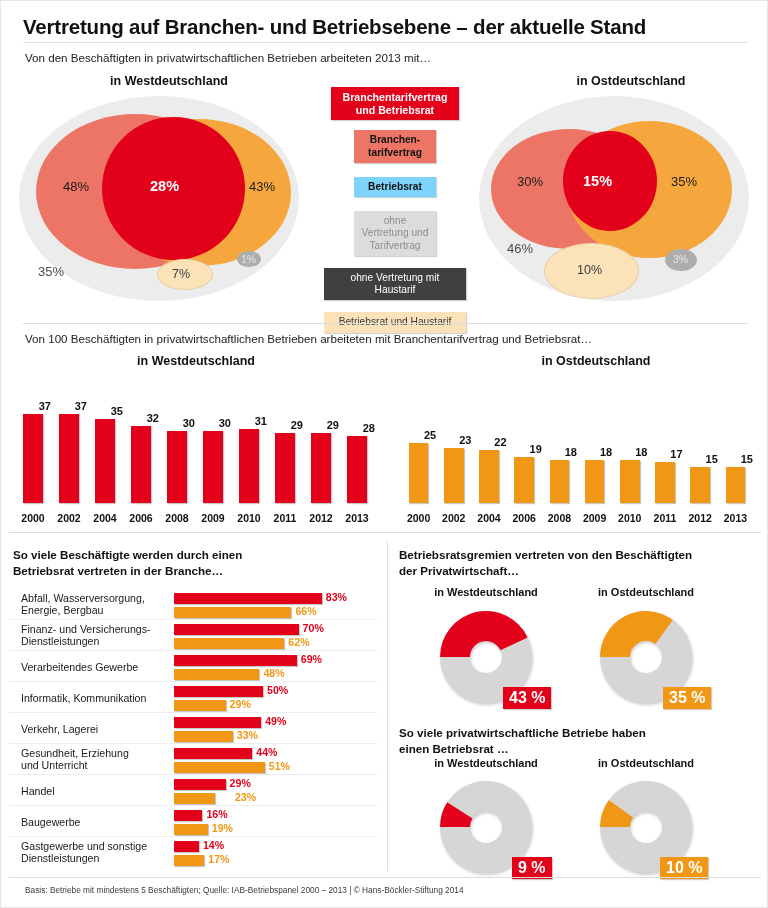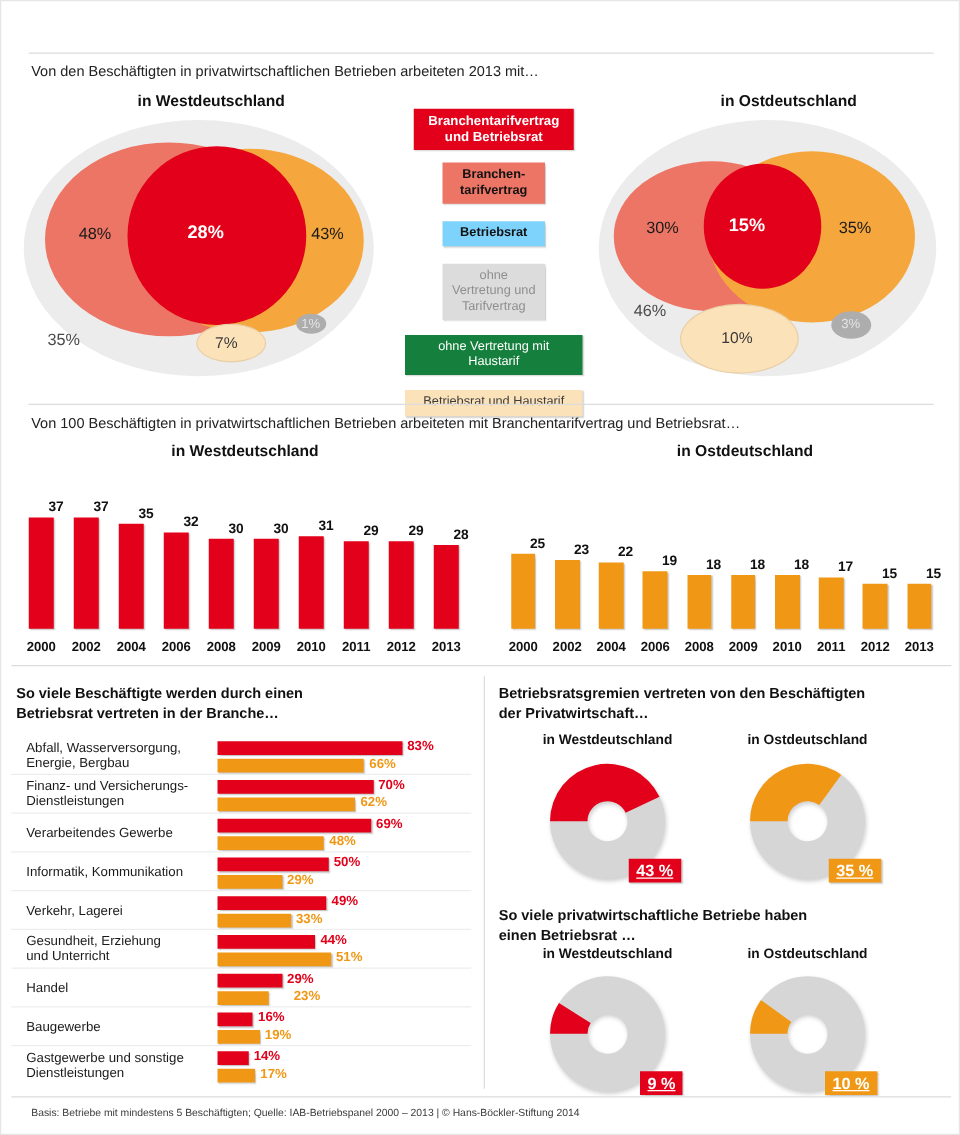--- a/index.html
+++ b/index.html
@@ -56,21 +56,21 @@
   .lg {
     display: block; margin: 0 auto 10px auto;
     text-align: center; padding: 4px 6px;
     font-size: 10.2px; line-height: 1.2;
     box-shadow: 1px 1px 1px rgba(0,0,0,.18);
   }
   .lg0 { background:#e2001a; color:#fff; font-weight:bold; font-size:10.6px; width:128px; }
   .lg1 { background:#ec7565; color:#111; font-weight:bold; width:82px; }
   .lg2 { background:#7dd3fc; color:#111; font-weight:bold; width:82px; margin-top:14px;}
   .lg3 { background:#dcdcdc; color:#8e8e8e; width:82px; margin-top:14px;}
-  .lg4 { background:#15803d; color:#fff; width:142px; margin-left:-7px; margin-top:12px;}
+  .lg4 { background:#404040; color:#fff; width:142px; margin-left:-7px; margin-top:12px;}
   .lg5 { background:#fce2b9; color:#3c3c3c; width:142px; margin-left:-7px; margin-top:12px;}
 
   
   .hr { position: absolute; height: 1px; background: #dcdcdc; }
   .vr { position: absolute; width: 1px; background: #dcdcdc; }
 
   
   .subtitle-2 { position:absolute; left:24px; top:331px; font-size:11.6px; color:#222; }
   .rh-west-bars { left:105px; top:353px; width:180px; text-align:center; }
   .rh-east-bars { left:505px; top:353px; width:180px; text-align:center; }
@@ -98,37 +98,38 @@
   .hval { position:absolute; font-size:10.6px; font-weight:bold; }
   .hval.red { color:#e2001a; top:2px; }
   .hval.org { color:#f09816; top:16px; }
   .rowline { position:absolute; left:8px; width:368px; height:1px; background:#ededed; }
 
   
   .donut-head { position:absolute; font-size:11px; font-weight:bold; color:#111; text-align:center; width:150px; }
   .donut { position:absolute; width:96px; height:96px; }
   .donut svg { display:block; filter: drop-shadow(1px 2px 1.5px rgba(0,0,0,.20)); }
   .dbadge {
-    position:absolute; font-size:13px; font-weight:bold; color:#fff;
-    padding:2px 6px; box-shadow:1px 1px 1px rgba(0,0,0,.2);text-decoration:underline;
+    position:absolute; font-size:16px; font-weight:bold; color:#fff;
+    padding:2px 6px; box-shadow:1px 1px 1px rgba(0,0,0,.2);
   }
   .dbadge.red { background:#e2001a; }
   .dbadge.org { background:#f09816; }
 
   
   .footer {
     position:absolute; left:24px; top:884px;
     font-size:8.3px; color:#3a3a3a;
   }
 </style>
 </head>
 <body>
 
 <div id="page">
 
+  <div class="title">Vertretung auf Branchen- und Betriebsebene – der aktuelle Stand</div>
   <div class="hr" style="left:22px; top:41px; width:724px;"></div>
   <div class="subtitle-1">Von den Beschäftigten in privatwirtschaftlichen Betrieben arbeiteten 2013 mit…</div>
 
   <div class="region-head rh-west-venn">in Westdeutschland</div>
   <div class="region-head rh-east-venn">in Ostdeutschland</div>
 
   <div class="venn" style="left:8px; top:90px; width:310px; height:215px;">
     <div class="ell ell-bg" style="left:10px;  top:5px;  width:280px; height:205px;"></div>
     <div class="ell ell-sal" style="left:27px;  top:23px; width:198px; height:155px;"></div>
     <div class="ell ell-org" style="left:98px;  top:28px; width:184px; height:147px;"></div>

